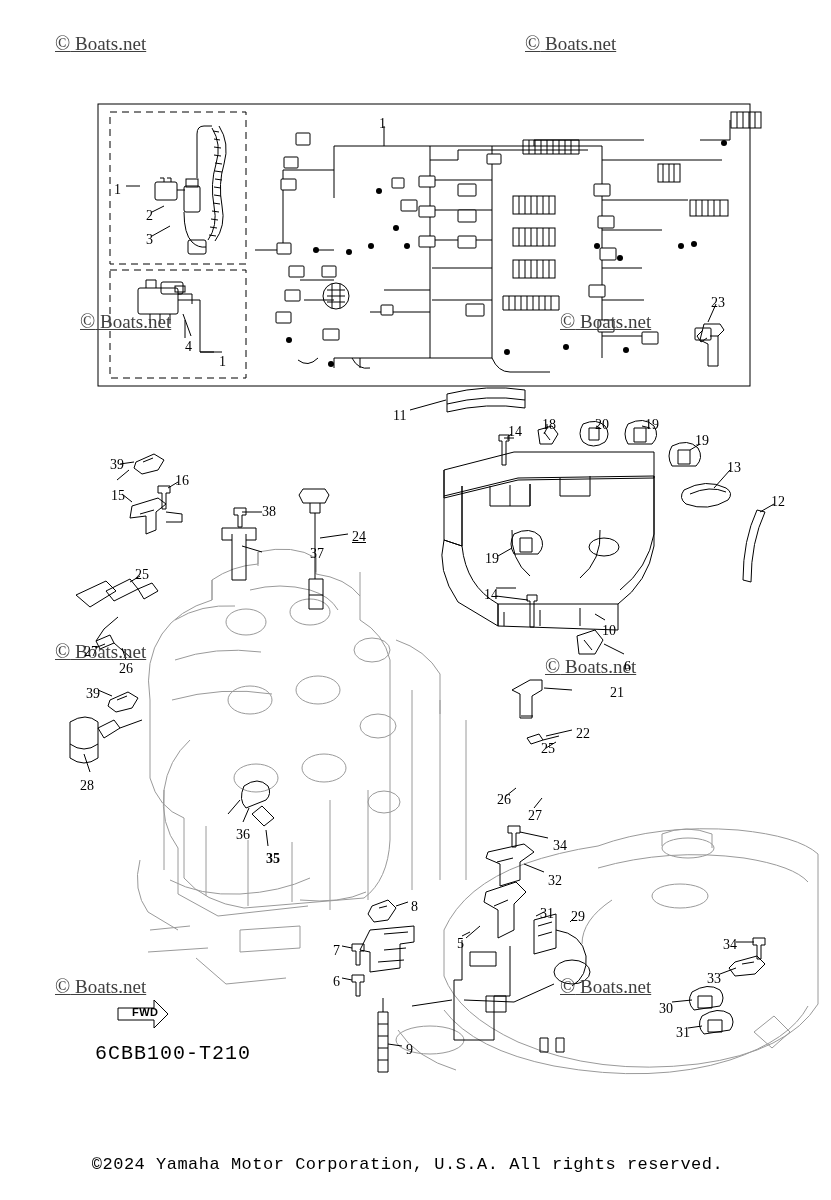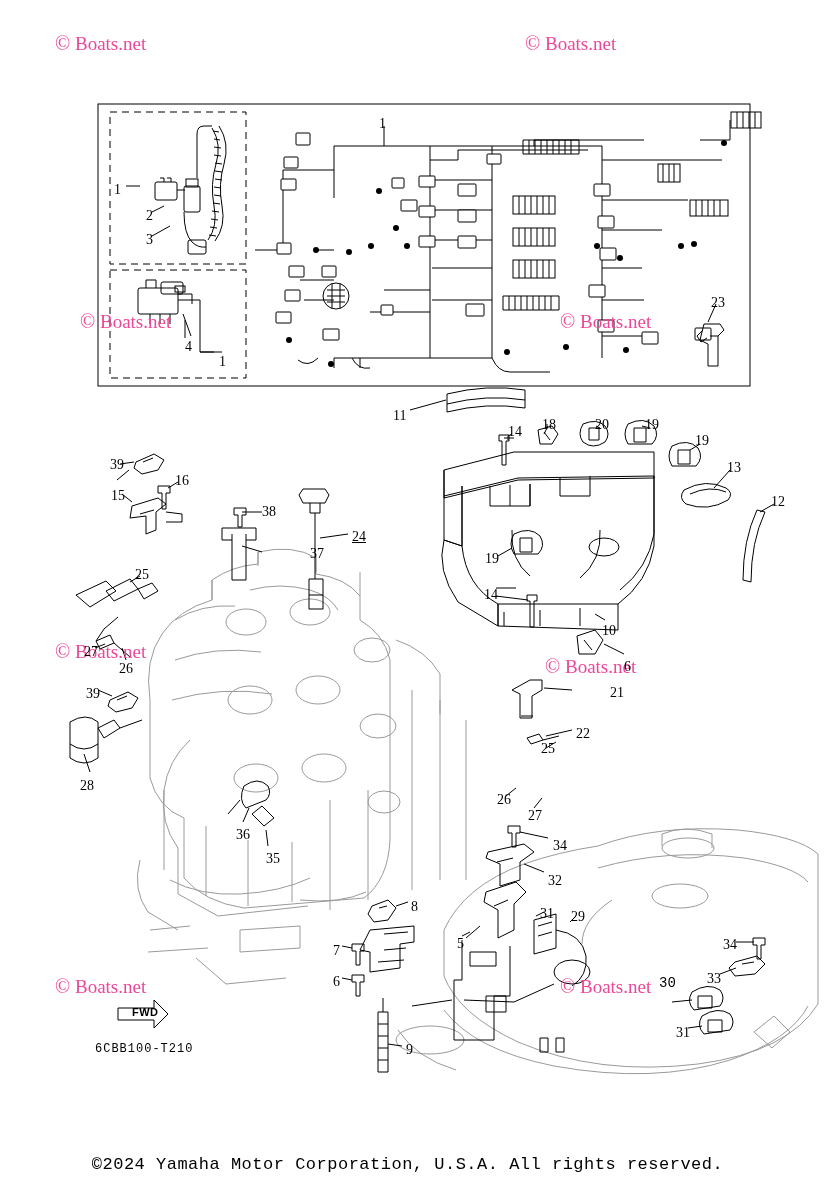--- a/index.html
+++ b/index.html
@@ -9,26 +9,27 @@
     font-family:"Liberation Sans", sans-serif;
     color:#000;
     position:relative;
     overflow:hidden;
   }
   #sheet{position:absolute;inset:0;}
 
   
   .wm{
     position:absolute;
-    color:#ec4899;
+    color:#404040;
     font-family:"Liberation Serif", serif;
     font-size:19px;
     white-space:nowrap;
     user-select:none;
     pointer-events:none;
+    text-decoration:underline;
   }
   .wm .c{font-size:20px;}
 
   
   .lbl{
     position:absolute;
     font-family:"Liberation Serif", serif;
     font-size:14px;
     line-height:14px;
     color:#000;
@@ -41,21 +42,21 @@
     top:1155px;
     text-align:center;
     font-family:"Liberation Mono","DejaVu Sans Mono",monospace;
     font-size:17px;
     letter-spacing:.5px;
   }
   #partno{
     position:absolute;
     left:95px;top:1042px;
     font-family:"Liberation Mono","DejaVu Sans Mono",monospace;
-    font-size:12px;
+    font-size:20px;
     letter-spacing:1px;
   }
   #fwd{
     position:absolute;left:118px;top:1000px;
     width:60px;height:28px;
   }
   #fwd .fwdtxt{
     position:absolute;left:14px;top:6px;
     font-family:"Liberation Sans",sans-serif;
     font-size:11px;font-weight:bold;letter-spacing:.5px;
@@ -568,32 +569,32 @@
   <div class="lbl" style="left:602px;top:624px;">10</div>
   <div class="lbl" style="left:624px;top:660px;">6</div>
   <div class="lbl" style="left:86px;top:687px;">39</div>
   <div class="lbl" style="left:610px;top:686px;">21</div>
   <div class="lbl" style="left:576px;top:727px;">22</div>
   <div class="lbl" style="left:541px;top:742px;">25</div>
   <div class="lbl" style="left:80px;top:779px;">28</div>
   <div class="lbl" style="left:497px;top:793px;">26</div>
   <div class="lbl" style="left:528px;top:809px;">27</div>
   <div class="lbl" style="left:236px;top:828px;">36</div>
-  <div class="lbl" style="left:266px;top:852px;">35</div>
+  <div class="lbl" style="left:266px;top:852px;font-weight:bold;">35</div>
   <div class="lbl" style="left:553px;top:839px;">34</div>
   <div class="lbl" style="left:548px;top:874px;text-align:right;">32</div>
   <div class="lbl" style="left:540px;top:907px;">31</div>
   <div class="lbl" style="left:571px;top:910px;">29</div>
   <div class="lbl" style="left:411px;top:900px;">8</div>
   <div class="lbl" style="left:457px;top:937px;">5</div>
   <div class="lbl" style="left:333px;top:944px;">7</div>
   <div class="lbl" style="left:333px;top:975px;">6</div>
   <div class="lbl" style="left:723px;top:938px;">34</div>
   <div class="lbl" style="left:707px;top:972px;">33</div>
-  <div class="lbl" style="left:659px;top:976px;font-family:Liberation Mono, monospace;">30</div>
+  <div class="lbl" style="left:659px;top:1002px;">30</div>
   <div class="lbl" style="left:676px;top:1026px;">31</div>
   <div class="lbl" style="left:406px;top:1043px;">9</div>
 
   <div id="fwd">
     <div class="fwdtxt">FWD</div>
   </div>
 
   <div id="partno">6CBB100-T210</div>
 
   <div id="caption">©2024 Yamaha Motor Corporation, U.S.A. All rights reserved.</div>

